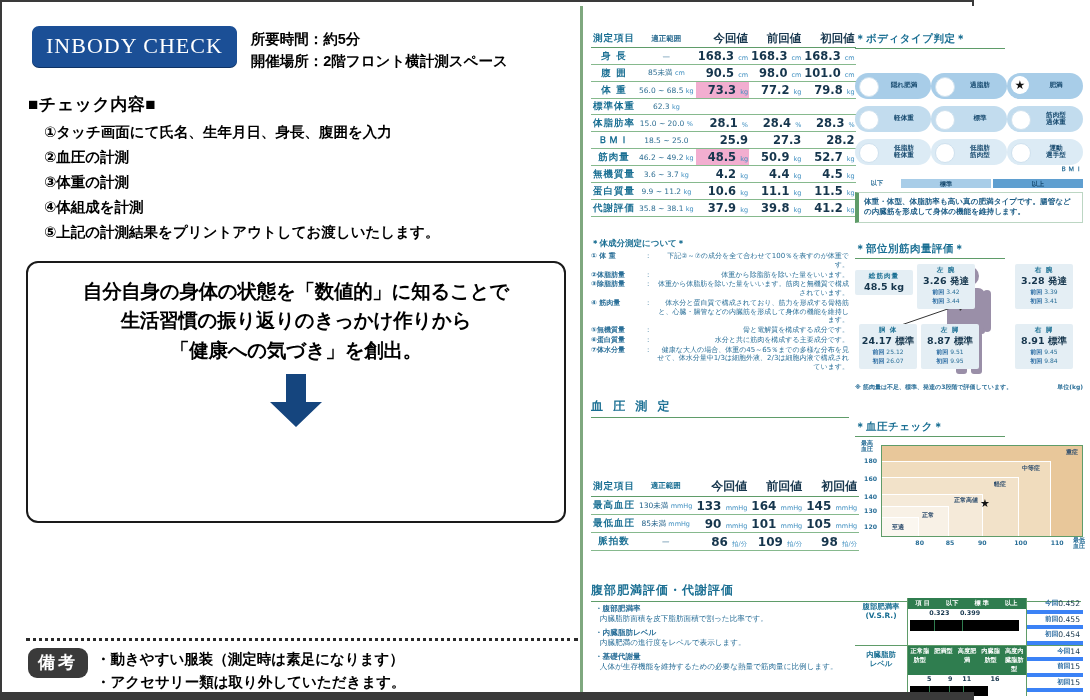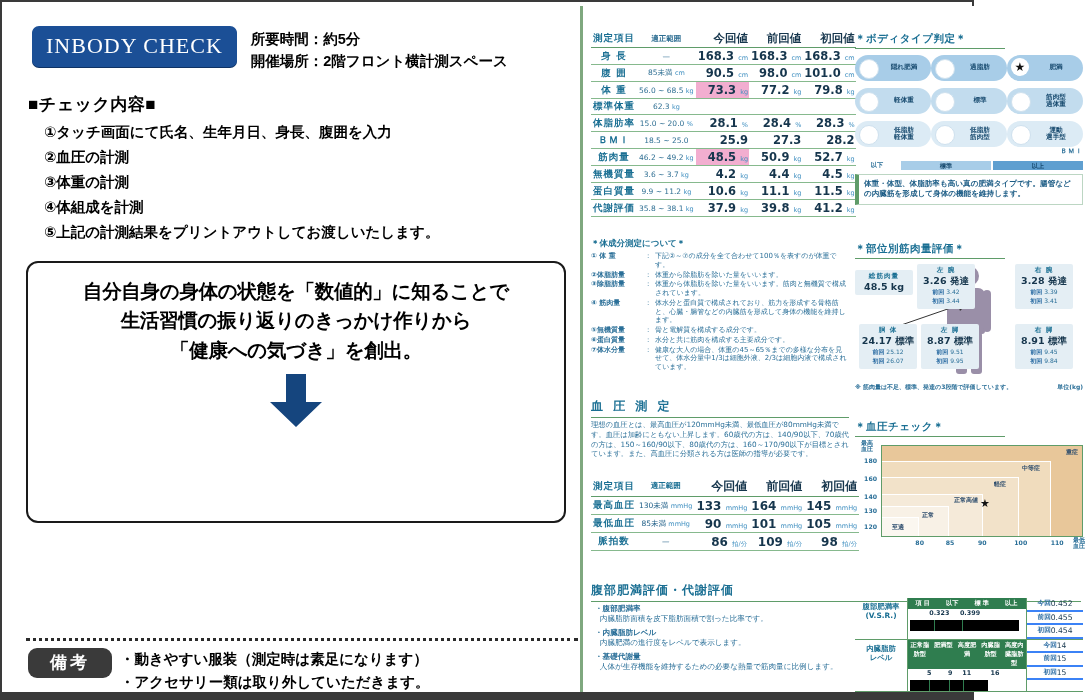--- a/index.html
+++ b/index.html
@@ -29,21 +29,21 @@
   .msgbox{position:relative;margin:16px 8px 0 8px;border:2.4px solid #1a1a1a;border-radius:12px;
           padding:14px 12px 16px;box-sizing:border-box;height:262px;}
   .msg-lead{text-align:center;font-size:19.5px;font-weight:800;line-height:1.52;letter-spacing:-.3px;}
   .arrow{width:100%;display:flex;justify-content:center;margin:8px 0 6px;}
   .arrow svg{display:block;}
   .msg-sub{font-size:13.5px;line-height:1.95;text-align:left;padding-left:26px;font-weight:600;}
 
   .dots{position:absolute;left:8px;right:-4px;top:626px;border-top:3px dotted #2b2b2b;}
   .remarks{position:absolute;left:10px;top:636px;display:flex;align-items:flex-start;gap:8px;}
   .rem-badge{background:#3a3a3a;color:#fff;border-radius:9px;font-size:17px;font-weight:700;
-             padding:3px 22px 4px;letter-spacing:3px;}
+             padding:3px 10px 4px;letter-spacing:3px;}
   .rem-lines{font-size:14.5px;line-height:1.62;font-weight:600;}
 
   
   .right{position:absolute;left:578px;top:4px;width:508px;height:690px;
          border-left:3px solid #7fa87f;box-sizing:border-box;overflow:hidden;
          background:#fff;}
   .sheet{position:relative;width:100%;height:100%;
          font-family:"DejaVu Sans","Liberation Sans",sans-serif;}
 
   
@@ -55,21 +55,21 @@
   .mtable .rng{font-size:7.5px;color:#2f6f93;width:60px;}
   .mtable .val{font-size:11.5px;color:#16364d;font-weight:600;width:48px;text-align:right;padding-right:1px;}
   .mtable .u{font-size:6.5px;color:#3f8fc0;font-weight:400;}
   .hl{background:#f2aed0;}
 
   .blk-note{position:absolute;left:8px;top:232px;width:258px;}
   .blk-note .ttl{font-size:8.5px;font-weight:700;color:#1a6f93;margin-bottom:2px;}
   .nrow{display:flex;font-size:7px;line-height:1.25;color:#2a6f98;margin-bottom:1px;}
   .nrow .k{width:56px;flex:0 0 56px;font-weight:700;}
   .nrow .c{width:8px;flex:0 0 8px;}
-  .nrow .v{flex:1;}
+  .nrow .v{flex:1;text-align:right;}
 
   .sec-h{position:absolute;font-size:12px;font-weight:700;color:#1a6f93;letter-spacing:3px;}
   .sec-h::after{content:"";display:block;border-bottom:1.6px solid #5f9c69;margin-top:2px;}
 
   .bp-para{position:absolute;left:8px;top:414px;width:258px;font-size:7.3px;
            line-height:1.34;color:#2a6f98;}
 
   .bptable{position:absolute;left:8px;top:470px;width:258px;border-collapse:collapse;}
   .bptable td,.bptable th{padding:1.5px 2px;font-size:9px;text-align:center;
       border-bottom:1.3px solid #86b98d;color:#1d5d86;white-space:nowrap;}
@@ -80,21 +80,21 @@
   .bptable .u{font-size:6.5px;color:#3f8fc0;font-weight:400;}
 
   .ab-note{position:absolute;left:12px;top:598px;width:250px;font-size:7.6px;
            line-height:1.32;color:#2a6f98;}
   .ab-note b{font-weight:700;}
 
   
   .btype{position:absolute;left:272px;top:26px;width:228px;}
   .btype .hd{font-size:10.5px;font-weight:700;color:#1a6f93;letter-spacing:.5px;}
   .btype .hd::after{content:"";display:block;border-bottom:1.4px solid #5f9c69;margin-top:2px;width:150px;}
-  .btgrid{margin-top:6px;display:grid;grid-template-columns:repeat(3,1fr);gap:7px 0;}
+  .btgrid{margin-top:24px;display:grid;grid-template-columns:repeat(3,1fr);gap:7px 0;}
   .bt{position:relative;height:26px;border-radius:13px;display:flex;align-items:center;
       justify-content:flex-end;padding-right:7px;box-sizing:border-box;}
   .bt .txt{font-size:6.6px;font-weight:700;color:#16496e;line-height:1.12;text-align:center;width:40px;}
   .bt .dot{position:absolute;left:4px;top:4px;width:18px;height:18px;border-radius:50%;
            background:#fff;border:1px solid #cfe1ee;}
   .bt .star{position:absolute;left:4px;top:3px;width:18px;height:18px;border-radius:50%;
             background:#fff;display:flex;align-items:center;justify-content:center;
             font-size:12px;color:#111;line-height:1;}
   .t1{background:#a8cde8;} .t2{background:#c2dcee;} .t3{background:#dcebf5;justify-content:flex-end;}
   .bmibar{margin-top:5px;display:flex;align-items:center;gap:2px;}
@@ -141,22 +141,22 @@
   .xaxis div{position:absolute;font-size:6.2px;color:#2a6f98;font-weight:700;}
   .xlab{position:absolute;right:-2px;top:96px;font-size:6px;color:#2a6f98;font-weight:700;line-height:1.05;text-align:center;}
 
   
   .vsr{position:absolute;left:272px;top:592px;width:228px;}
   .vsrrow{display:flex;border-bottom:1.4px solid #5f9c69;}
   .vsr-l{width:52px;flex:0 0 52px;border-right:1.4px solid #5f9c69;text-align:center;
          font-size:7.4px;font-weight:700;color:#1a6f93;padding:4px 0;line-height:1.25;}
   .vsr-m{flex:1;position:relative;padding:0;}
   .vsr-r{width:56px;flex:0 0 56px;border-left:1.4px solid #5f9c69;}
-  .vsr-r div{font-size:7.6px;color:#16364d;border-bottom:2px solid #3b82f6;
-             padding:0 3px;display:flex;justify-content:center;line-height:1.52;}
+  .vsr-r div{font-size:7.6px;color:#16364d;border-bottom:4px solid #3b82f6;
+             padding:0 3px;display:flex;justify-content:flex-end;line-height:1.52;}
   .vsr-r div b{color:#2b6ca3;font-size:6.6px;font-weight:700;}
   .hdrow{display:flex;background:#2f7d4f;color:#fff;font-size:6.2px;font-weight:700;}
   .hdrow span{flex:1;text-align:center;padding:1px 0;}
   .ticks{position:relative;height:11px;font-size:6.4px;color:#16364d;font-weight:600;}
   .ticks span{position:absolute;top:0;}
   .bar{position:relative;height:11px;background:#000;}
   .tkmark{position:absolute;top:0;width:1px;height:11px;background:#2f7d4f;}
 </style>
 </head>
 <body>
@@ -328,21 +328,20 @@
             </div>
             <div class="nrow">
               <span class="k">⑦体水分量</span>
               <span class="c">:</span>
               <span class="v">健康な大人の場合、体重の45～65％までの多様な分布を見せて、体水分量中1/3は細胞外液、2/3は細胞内液で構成されています。</span>
             </div>
           </div>
       </div>
 
       <div class="sec-h" style="left:8px;top:392px;width:258px;">血 圧 測 定</div>
-      <div class="bp-para">理想の血圧とは、最高血圧が120mmHg未満、最低血圧が80mmHg未満です。血圧は加齢にともない上昇します。60歳代の方は、140/90以下、70歳代の方は、150～160/90以下、80歳代の方は、160～170/90以下が目標とされています。また、高血圧に分類される方は医師の指導が必要です。</div>
 
       <table class="bptable">
         <thead>
           <tr>
             <th class="lbl">測定項目</th>
             <th class="rng">適正範囲</th>
             <th class="val">今回値</th>
             <th class="val">前回値</th>
             <th class="val">初回値</th>
           </tr>

